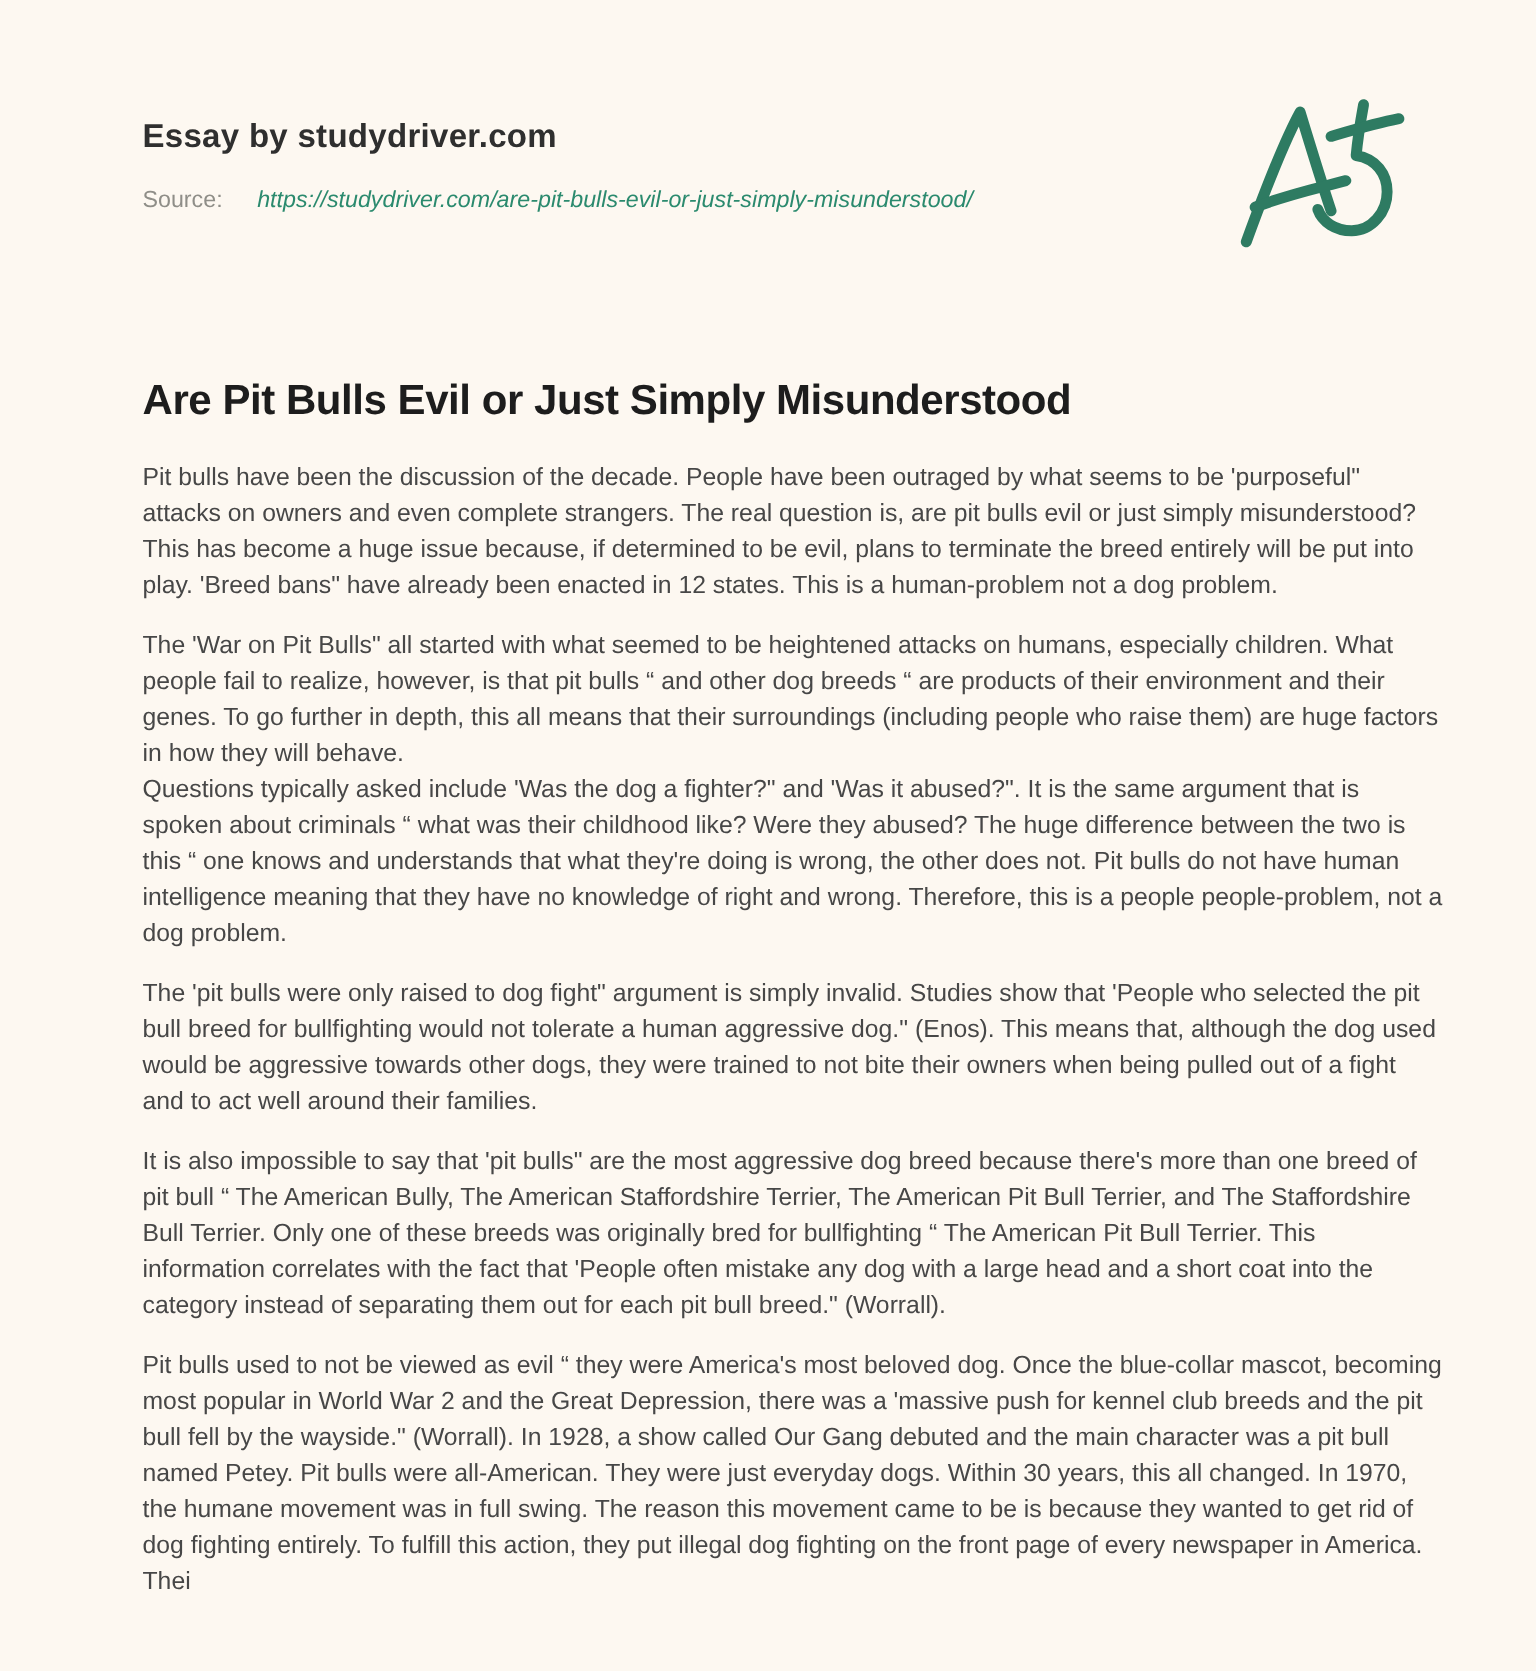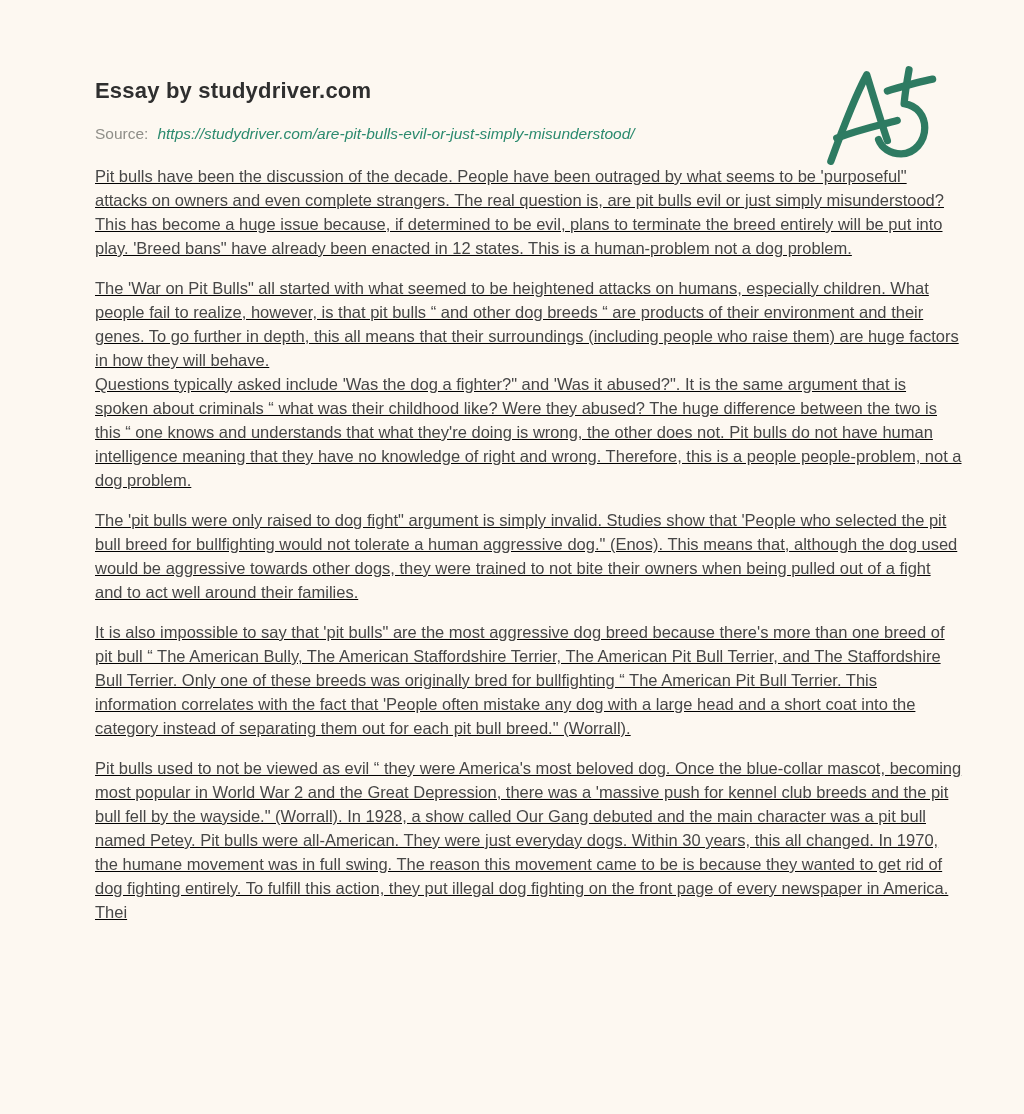--- a/index.html
+++ b/index.html
@@ -24,21 +24,21 @@
     color: #2F2F2F;
     letter-spacing: 0.2px;
   }
   .source-row {
     margin-top: 20px;
     font-size: 15.5px;
     line-height: 20px;
   }
   .source-label {
     color: #8F8E88;
-    margin-right: 9px;
+    margin-right: 23px;
   }
   .source-link {
     color: #2B8A6E;
     text-decoration: none;
     cursor: pointer;
     font-style: italic;
   }
   .logo {
     position: absolute;
     top: 60px;
@@ -47,21 +47,21 @@
     height: 112px;
   }
   .title {
     margin: 104px 0 0;
     font-size: 28px;
     line-height: 38px;
     font-weight: 700;
     color: #1D1D1D;
     letter-spacing: -0.3px;
   }
-  .essay { margin-top: 20px; text-decoration: underline; }
+  .essay { margin-top: 20px; }
   .essay p {
     margin: 0 0 16px;
     font-size: 16.5px;
     line-height: 24px;
     color: #474747;
     white-space: pre-line;
   }
 </style>
 </head>
 <body>
@@ -78,20 +78,21 @@
     <svg width="118" height="112" viewBox="0 0 120 112" xmlns="http://www.w3.org/2000/svg">
       <g fill="none" stroke="#2E7B62" stroke-width="7.4" stroke-linecap="round" stroke-linejoin="round">
         <path d="M9 102 C 21 69 34 35 45.5 14 C 52.5 37 59.5 60 66.5 81"></path>
         <path d="M15 78.5 C 37 70 56 66 76.5 60.5"></path>
         <path d="M88.5 9 C 86.5 20 84.5 32 83.5 43.5 C 97 45.5 104.5 56 104.5 68 C 104.5 82 94 94.5 80.5 94.5 C 69.5 94.5 60.5 88.5 57.5 80"></path>
         <path d="M66.5 30.5 C 82 26 97 21.5 112.5 18.5"></path>
       </g>
     </svg>
   </div>
 
+  <h1 class="title">Are Pit Bulls Evil or Just Simply Misunderstood</h1>
 
   <div class="essay">
     <p>Pit bulls have been the discussion of the decade. People have been outraged by what seems to be 'purposeful" attacks on owners and even complete strangers. The real question is, are pit bulls evil or just simply misunderstood? This has become a huge issue because, if determined to be evil, plans to terminate the breed entirely will be put into play. 'Breed bans" have already been enacted in 12 states. This is a human-problem not a dog problem.</p>
     <p>The 'War on Pit Bulls" all started with what seemed to be heightened attacks on humans, especially children. What people fail to realize, however, is that pit bulls “ and other dog breeds “ are products of their environment and their genes. To go further in depth, this all means that their surroundings (including people who raise them) are huge factors in how they will behave.
 Questions typically asked include 'Was the dog a fighter?" and 'Was it abused?". It is the same argument that is spoken about criminals “ what was their childhood like? Were they abused? The huge difference between the two is this “ one knows and understands that what they're doing is wrong, the other does not. Pit bulls do not have human intelligence meaning that they have no knowledge of right and wrong. Therefore, this is a people people-problem, not a dog problem.</p>
     <p>The 'pit bulls were only raised to dog fight" argument is simply invalid. Studies show that 'People who selected the pit bull breed for bullfighting would not tolerate a human aggressive dog." (Enos). This means that, although the dog used would be aggressive towards other dogs, they were trained to not bite their owners when being pulled out of a fight and to act well around their families.</p>
     <p>It is also impossible to say that 'pit bulls" are the most aggressive dog breed because there's more than one breed of pit bull “ The American Bully, The American Staffordshire Terrier, The American Pit Bull Terrier, and The Staffordshire Bull Terrier. Only one of these breeds was originally bred for bullfighting “ The American Pit Bull Terrier. This information correlates with the fact that 'People often mistake any dog with a large head and a short coat into the category instead of separating them out for each pit bull breed." (Worrall).</p>
     <p>Pit bulls used to not be viewed as evil “ they were America's most beloved dog. Once the blue-collar mascot, becoming most popular in World War 2 and the Great Depression, there was a 'massive push for kennel club breeds and the pit bull fell by the wayside." (Worrall). In 1928, a show called Our Gang debuted and the main character was a pit bull named Petey. Pit bulls were all-American. They were just everyday dogs. Within 30 years, this all changed. In 1970, the humane movement was in full swing. The reason this movement came to be is because they wanted to get rid of dog fighting entirely. To fulfill this action, they put illegal dog fighting on the front page of every newspaper in America. Thei</p>
   </div>
 

